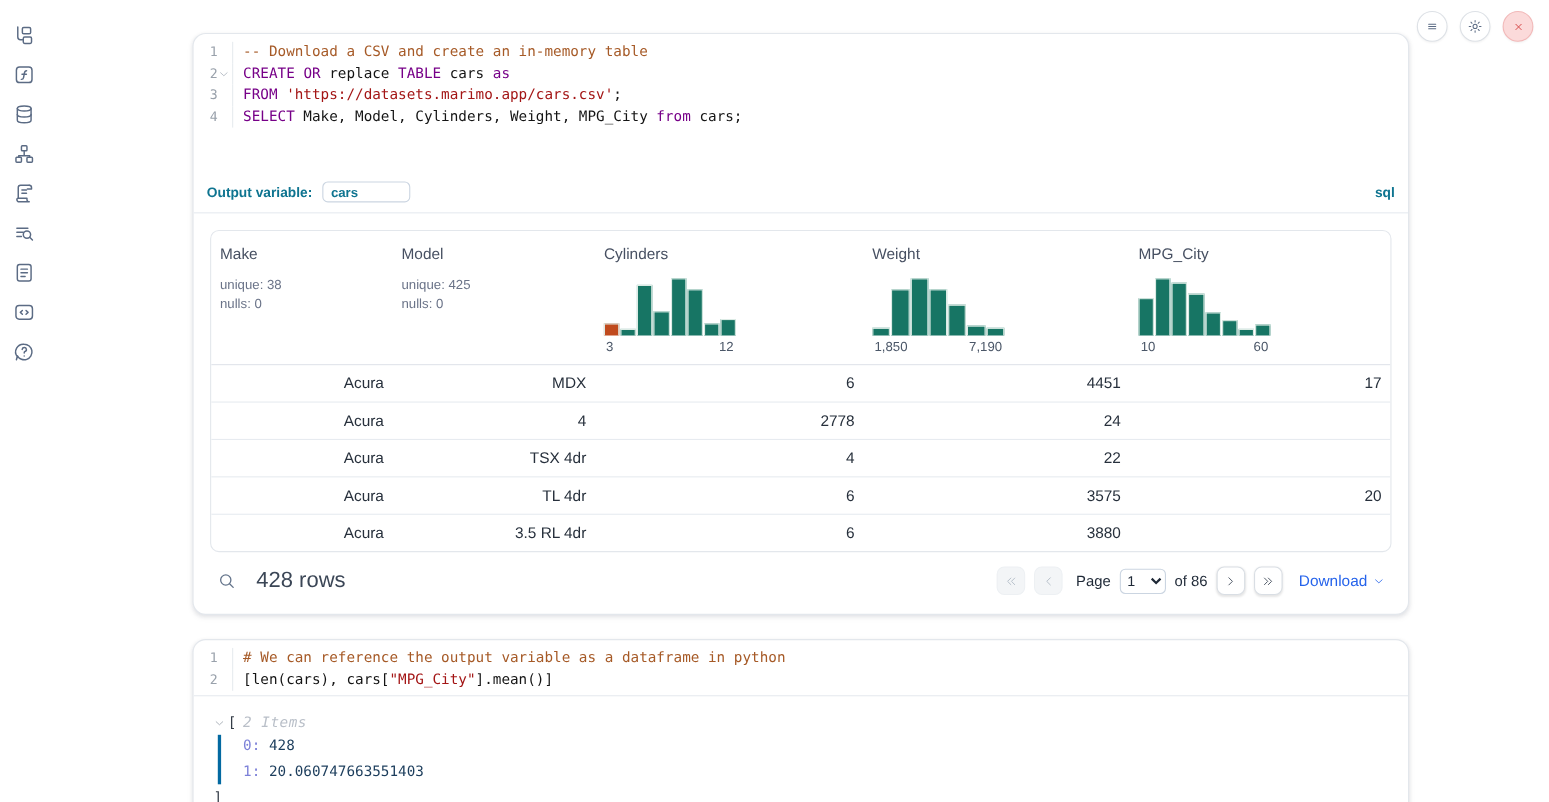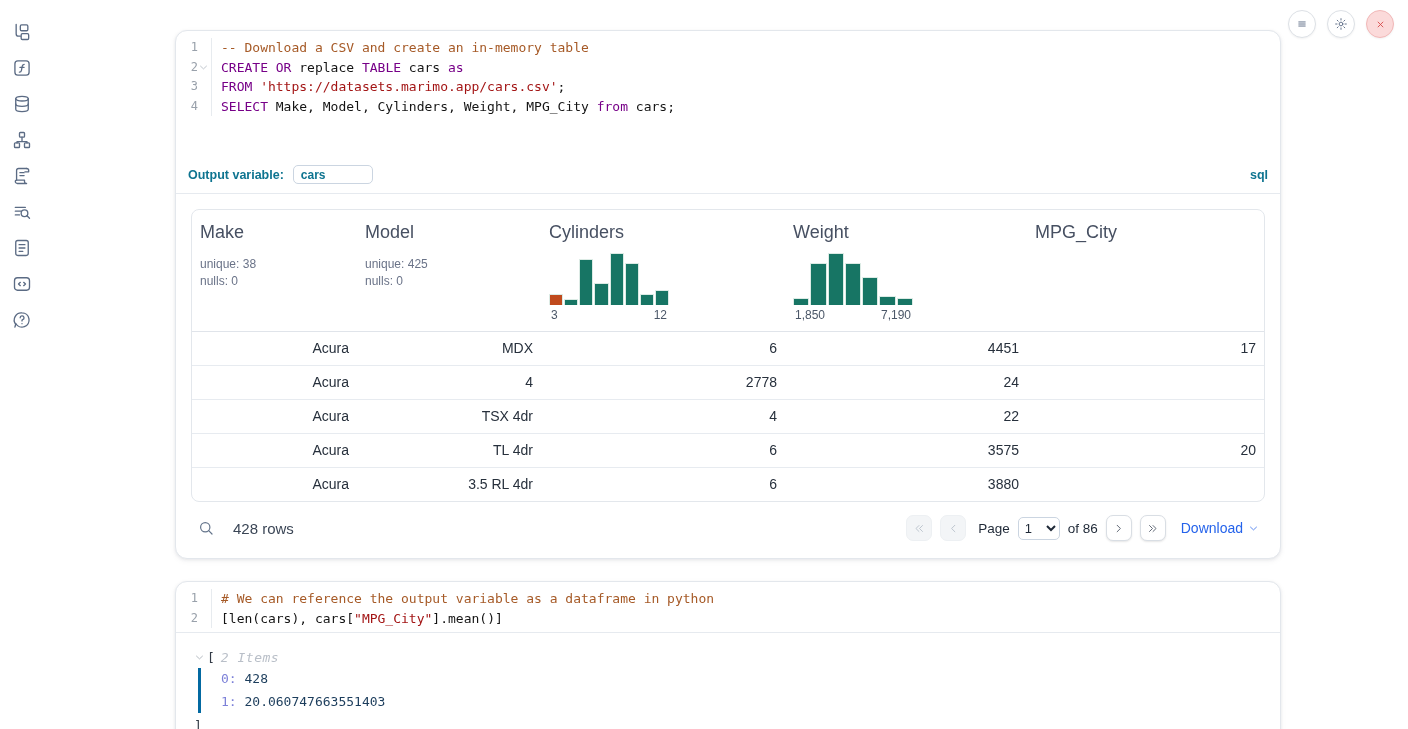--- a/index.html
+++ b/index.html
@@ -40,34 +40,34 @@
   .outvar-label { font-size:12.5px; font-weight:bold; color:#0e7490; }
   .outvar-input { width:80px; height:19px; border:1px solid #cbd5e1; border-radius:5px; font-size:12px; font-weight:bold; color:#0e7490; padding:0 7px; font-family:"Liberation Sans",sans-serif; outline:none; }
   .lang-label { margin-left:auto; font-size:12.5px; font-weight:bold; color:#0e7490; }
 
   
   .output-block { padding:15px; }
   .table-wrap { border:1px solid #e3e7ec; border-radius:8px; overflow:hidden; }
   .thead, .tr { display:grid; grid-template-columns:165px 184px 244px 242px 1fr; }
   .thead { border-bottom:1px solid #e0e4ea; }
   .th { padding:12px 8px 9px; display:flex; flex-direction:column; min-height:121px; cursor:pointer; }
-  .th-label { font-size:18px; color:#475062; }
+  .th-label { font-size:14px; color:#475062; }
   .th-stats { margin-top:13px; font-size:12px; color:#6a7388; line-height:16.5px; }
   .hist { margin-top:auto; width:120px; }
   .hist-bars { display:flex; align-items:flex-end; gap:1px; height:52px; }
   .hist-bar { flex:1; border:1px solid #dcebe5; border-bottom:none; }
   .hist-axis { display:flex; justify-content:space-between; font-size:12px; color:#4b5768; margin-top:3px; padding:0 2px; }
   .tr { border-top:1px solid #e7ebf0;text-align:right; }
   .tr:first-child { border-top:none; }
   .td { padding:7px 8px; font-size:14px; color:#27303c; line-height:19px; }
 
   
   .table-footer { display:flex; align-items:center; margin-top:13px; padding:0 6px 2px; }
   .search-btn { width:18px; height:18px; color:#64748b; cursor:pointer; }
-  .row-count { font-size:15px; color:#3b4656; margin-left:18px; }
+  .row-count { font-size:20px; color:#3b4656; margin-left:18px; }
   .pager { margin-left:auto; display:flex; align-items:center; gap:8px; }
   .pg-btn { width:26px; height:26px; border-radius:7px; display:flex; align-items:center; justify-content:center; cursor:pointer; background:#fff; }
   .pg-btn .i { width:13px; height:13px; }
   .pg-btn.muted { background:#f3f5f7; border:1px solid #edf0f3; color:#b5bec8; }
   .pg-btn.raised { border:1px solid #d9dee4; box-shadow:0 1px 2px rgba(0,0,0,.10); color:#4a5462; }
   .page-label, .of-label { font-size:13.5px; color:#1f2937; }
   .page-label { margin-left:4px; }
   .page-select { height:23px; min-width:42px; border:1px solid #cbd5e1; border-radius:5px; font-size:13px; background:#fff; color:#1f2937; padding:0 2px; }
   .download { display:flex; align-items:center; gap:5px; color:#2563eb; font-size:14px; margin-left:15px; cursor:pointer; }
   .download .i { width:11px; height:11px; }
@@ -253,20 +253,36 @@
                   <div class="hist-bar" style="height: 7px; background: rgb(23, 117, 100);"></div>
                 </div>
                 <div class="hist-axis">
                   <span>1,850</span>
                   <span>7,190</span>
                 </div>
               </div>
             </div>
             <div class="th">
               <span class="th-label">MPG_City</span>
+              <div class="hist">
+                <div class="hist-bars">
+                  <div class="hist-bar" style="height: 34px; background: rgb(23, 117, 100);"></div>
+                  <div class="hist-bar" style="height: 52px; background: rgb(23, 117, 100);"></div>
+                  <div class="hist-bar" style="height: 48px; background: rgb(23, 117, 100);"></div>
+                  <div class="hist-bar" style="height: 38px; background: rgb(23, 117, 100);"></div>
+                  <div class="hist-bar" style="height: 21px; background: rgb(23, 117, 100);"></div>
+                  <div class="hist-bar" style="height: 14px; background: rgb(23, 117, 100);"></div>
+                  <div class="hist-bar" style="height: 6px; background: rgb(23, 117, 100);"></div>
+                  <div class="hist-bar" style="height: 10px; background: rgb(23, 117, 100);"></div>
+                </div>
+                <div class="hist-axis">
+                  <span>10</span>
+                  <span>60</span>
+                </div>
+              </div>
             </div>
           </div>
         <div id="tbody">
             <div class="tr">
               <div class="td">Acura</div>
               <div class="td">MDX</div>
               <div class="td">6</div>
               <div class="td">4451</div>
               <div class="td">17</div>
             </div>

